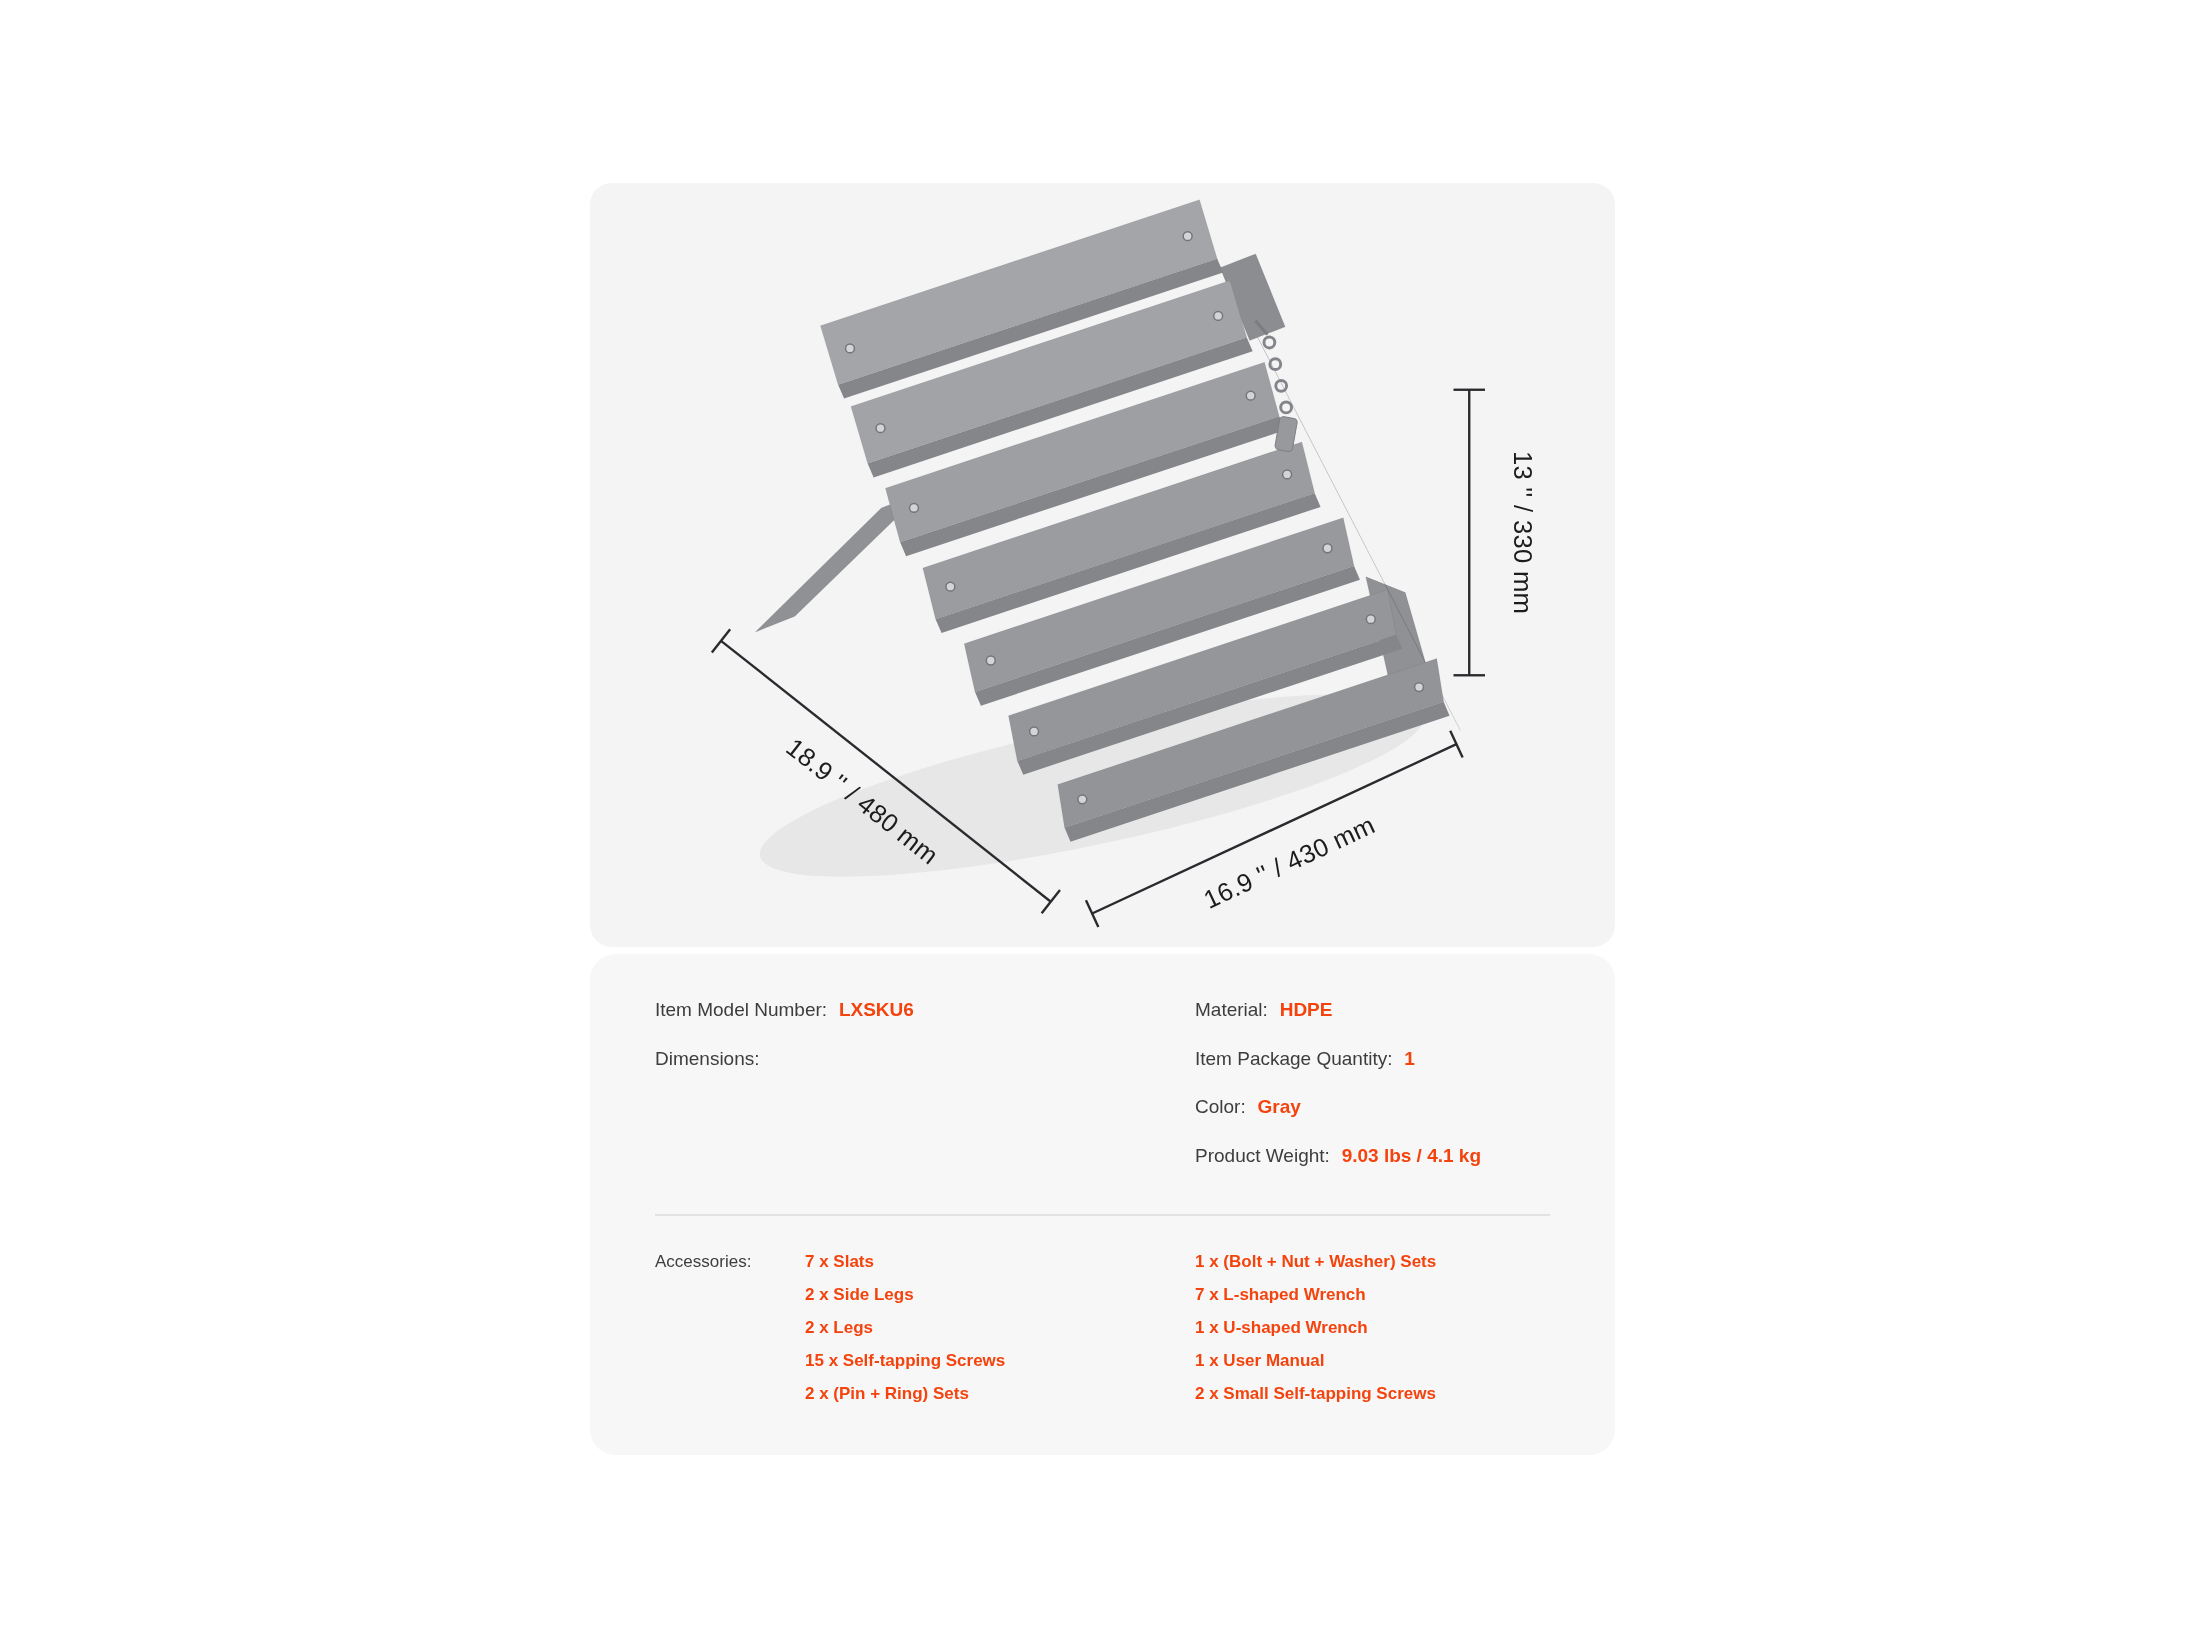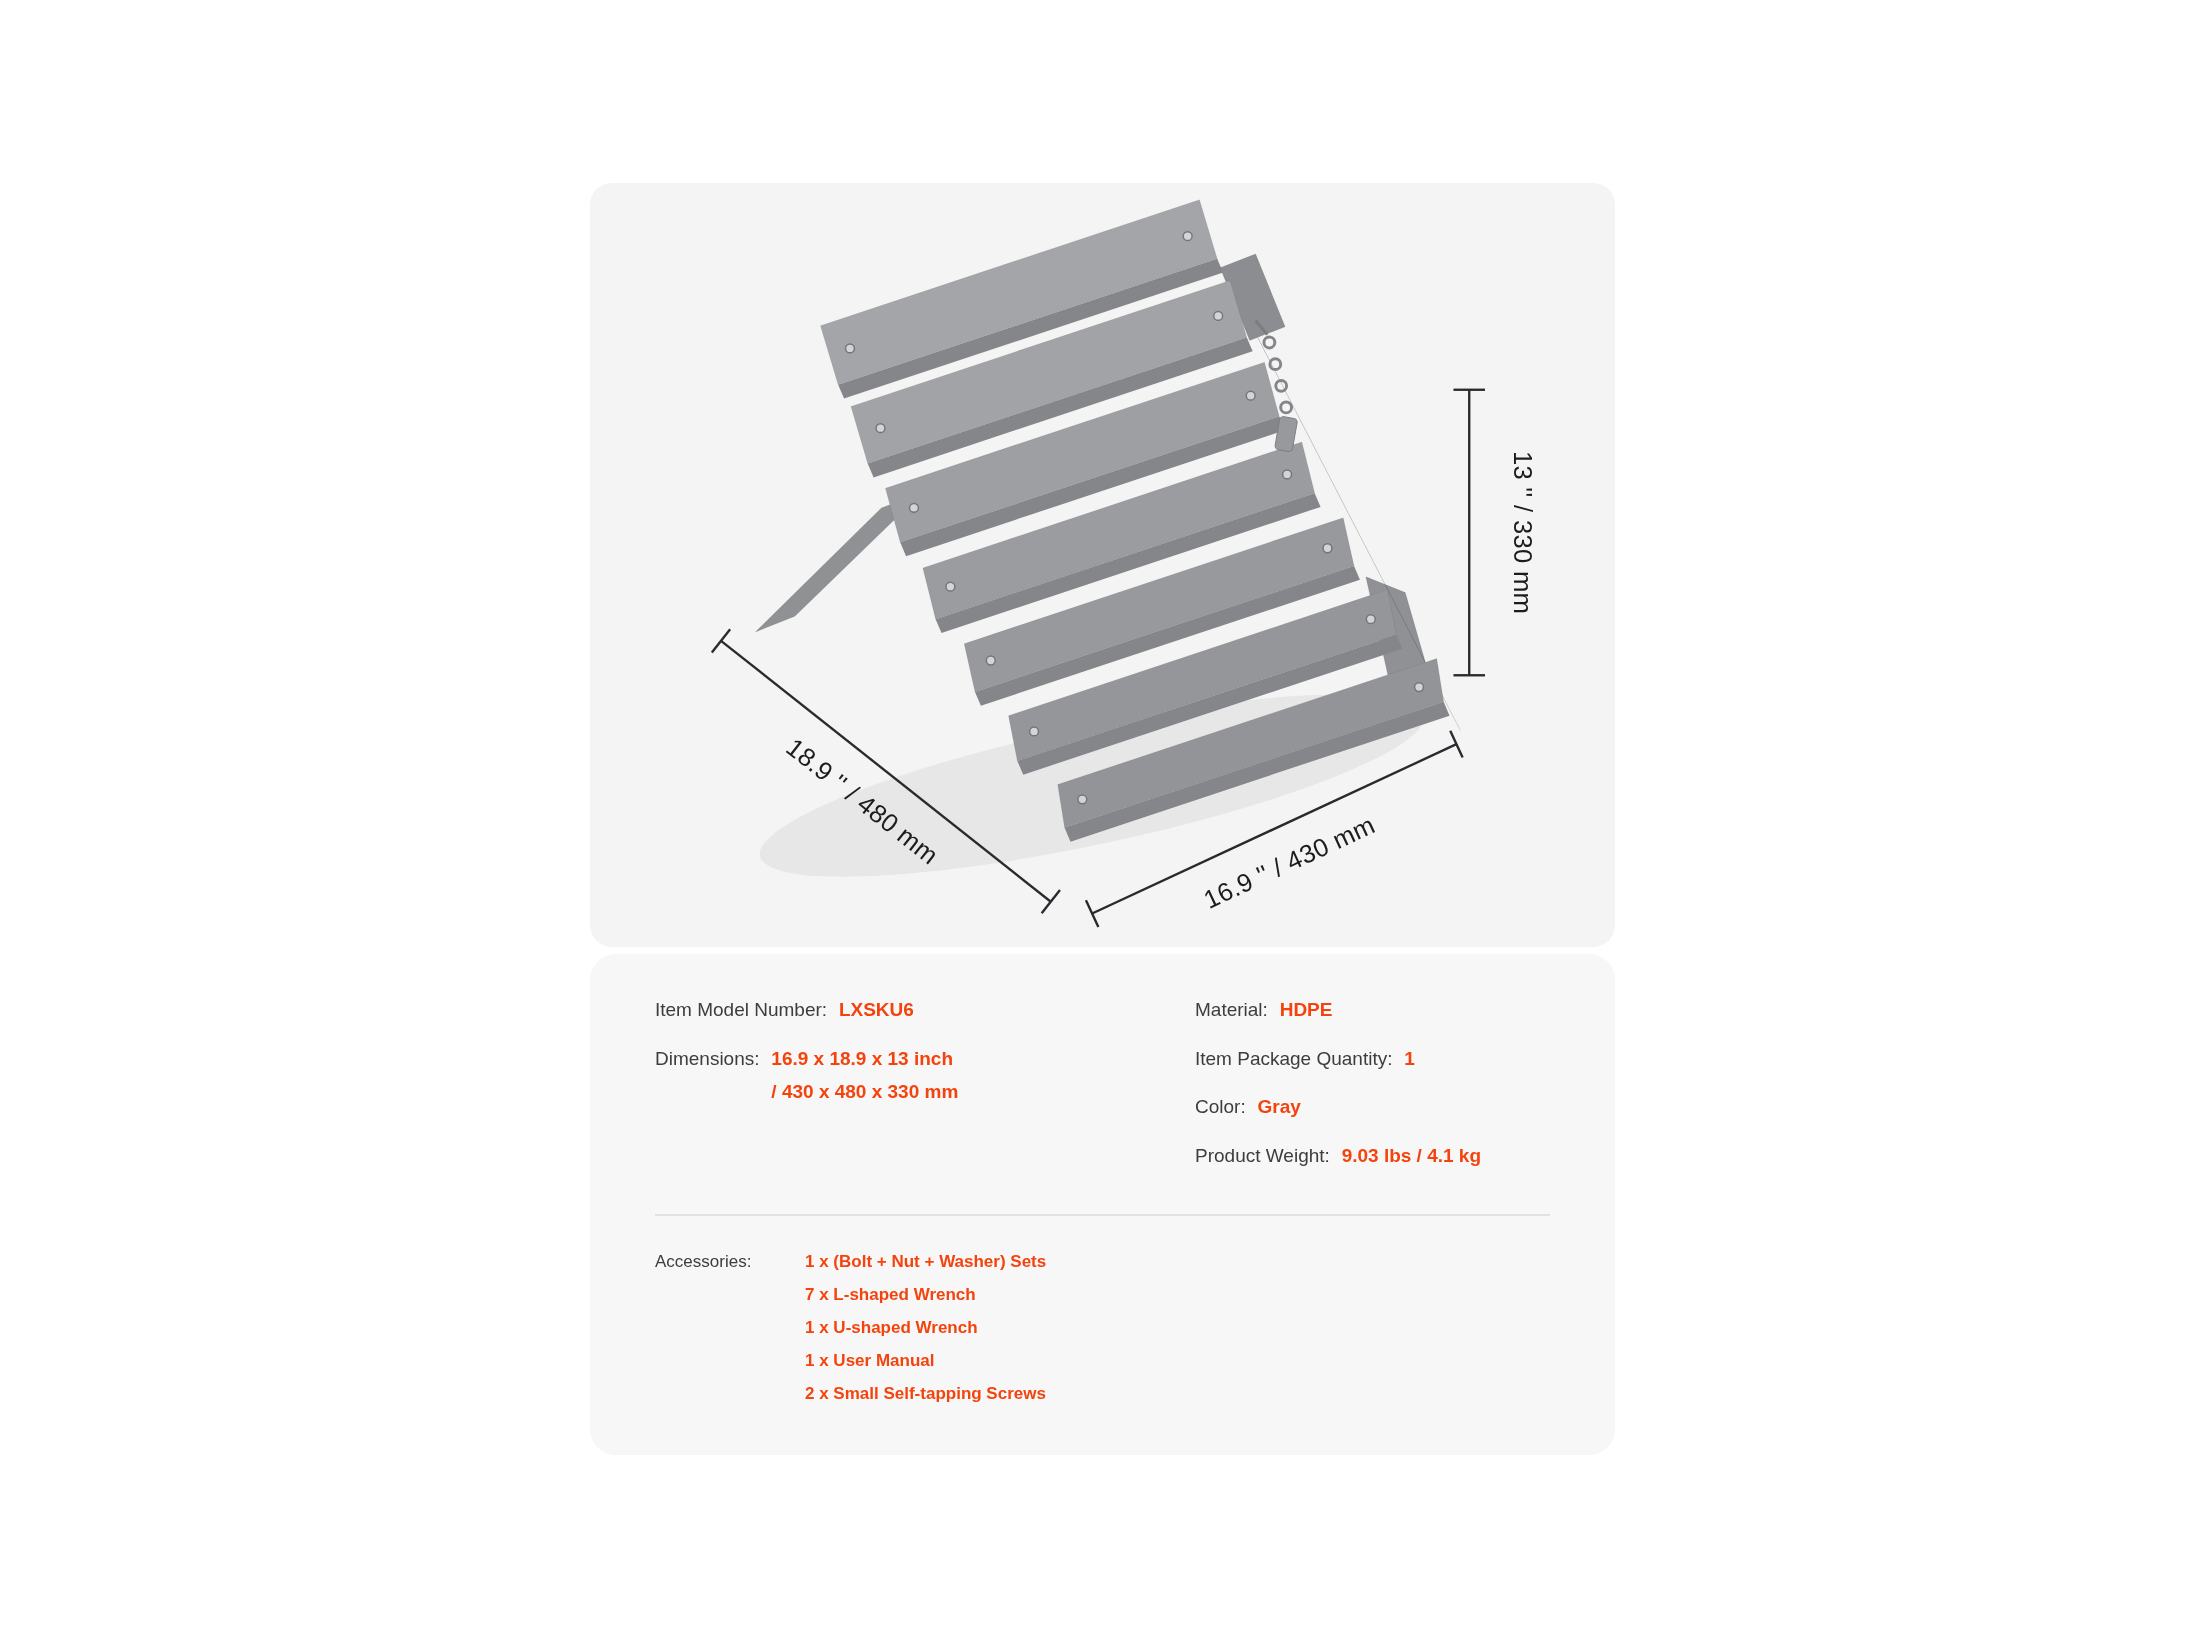--- a/index.html
+++ b/index.html
@@ -122,21 +122,21 @@
     </div>
 
     <div class="specs-card">
       <div class="specs-grid">
 
         <div class="spec-col">
           <div class="spec-row">
             <span class="spec-label">Item Model Number:</span><span class="spec-value">LXSKU6</span>
           </div>
           <div class="spec-row">
-            <span class="spec-label">Dimensions:</span><span class="spec-value multiline"><span>16.9 x 18.9 x 13 inch</span><span>/ 430 x 480 x 330 mm</span></span>
+            <span class="spec-label">Dimensions:</span>
           </div>
         </div>
 
         <div class="spec-col">
           <div class="spec-row">
             <span class="spec-label">Material:</span><span class="spec-value">HDPE</span>
           </div>
           <div class="spec-row">
             <span class="spec-label">Item Package Quantity:</span><span class="spec-value">1</span>
           </div>
@@ -147,20 +147,27 @@
             <span class="spec-label">Product Weight:</span><span class="spec-value">9.03 lbs / 4.1 kg</span>
           </div>
         </div>
       </div>
 
       <hr class="divider">
 
       <div class="accessories">
         <div class="acc-label">Accessories:</div>
         <div class="acc-col">
+          <div class="acc-item">7 x Slats</div>
+          <div class="acc-item">2 x Side Legs</div>
+          <div class="acc-item">2 x Legs</div>
+          <div class="acc-item">15 x Self-tapping Screws</div>
+          <div class="acc-item">2 x (Pin + Ring) Sets</div>
+        </div>
+        <div class="acc-col">
           <div class="acc-item">1 x (Bolt + Nut + Washer) Sets</div>
           <div class="acc-item">7 x L-shaped Wrench</div>
           <div class="acc-item">1 x U-shaped Wrench</div>
           <div class="acc-item">1 x User Manual</div>
           <div class="acc-item">2 x Small Self-tapping Screws</div>
         </div>
       </div>
     </div>
 
   </div>

